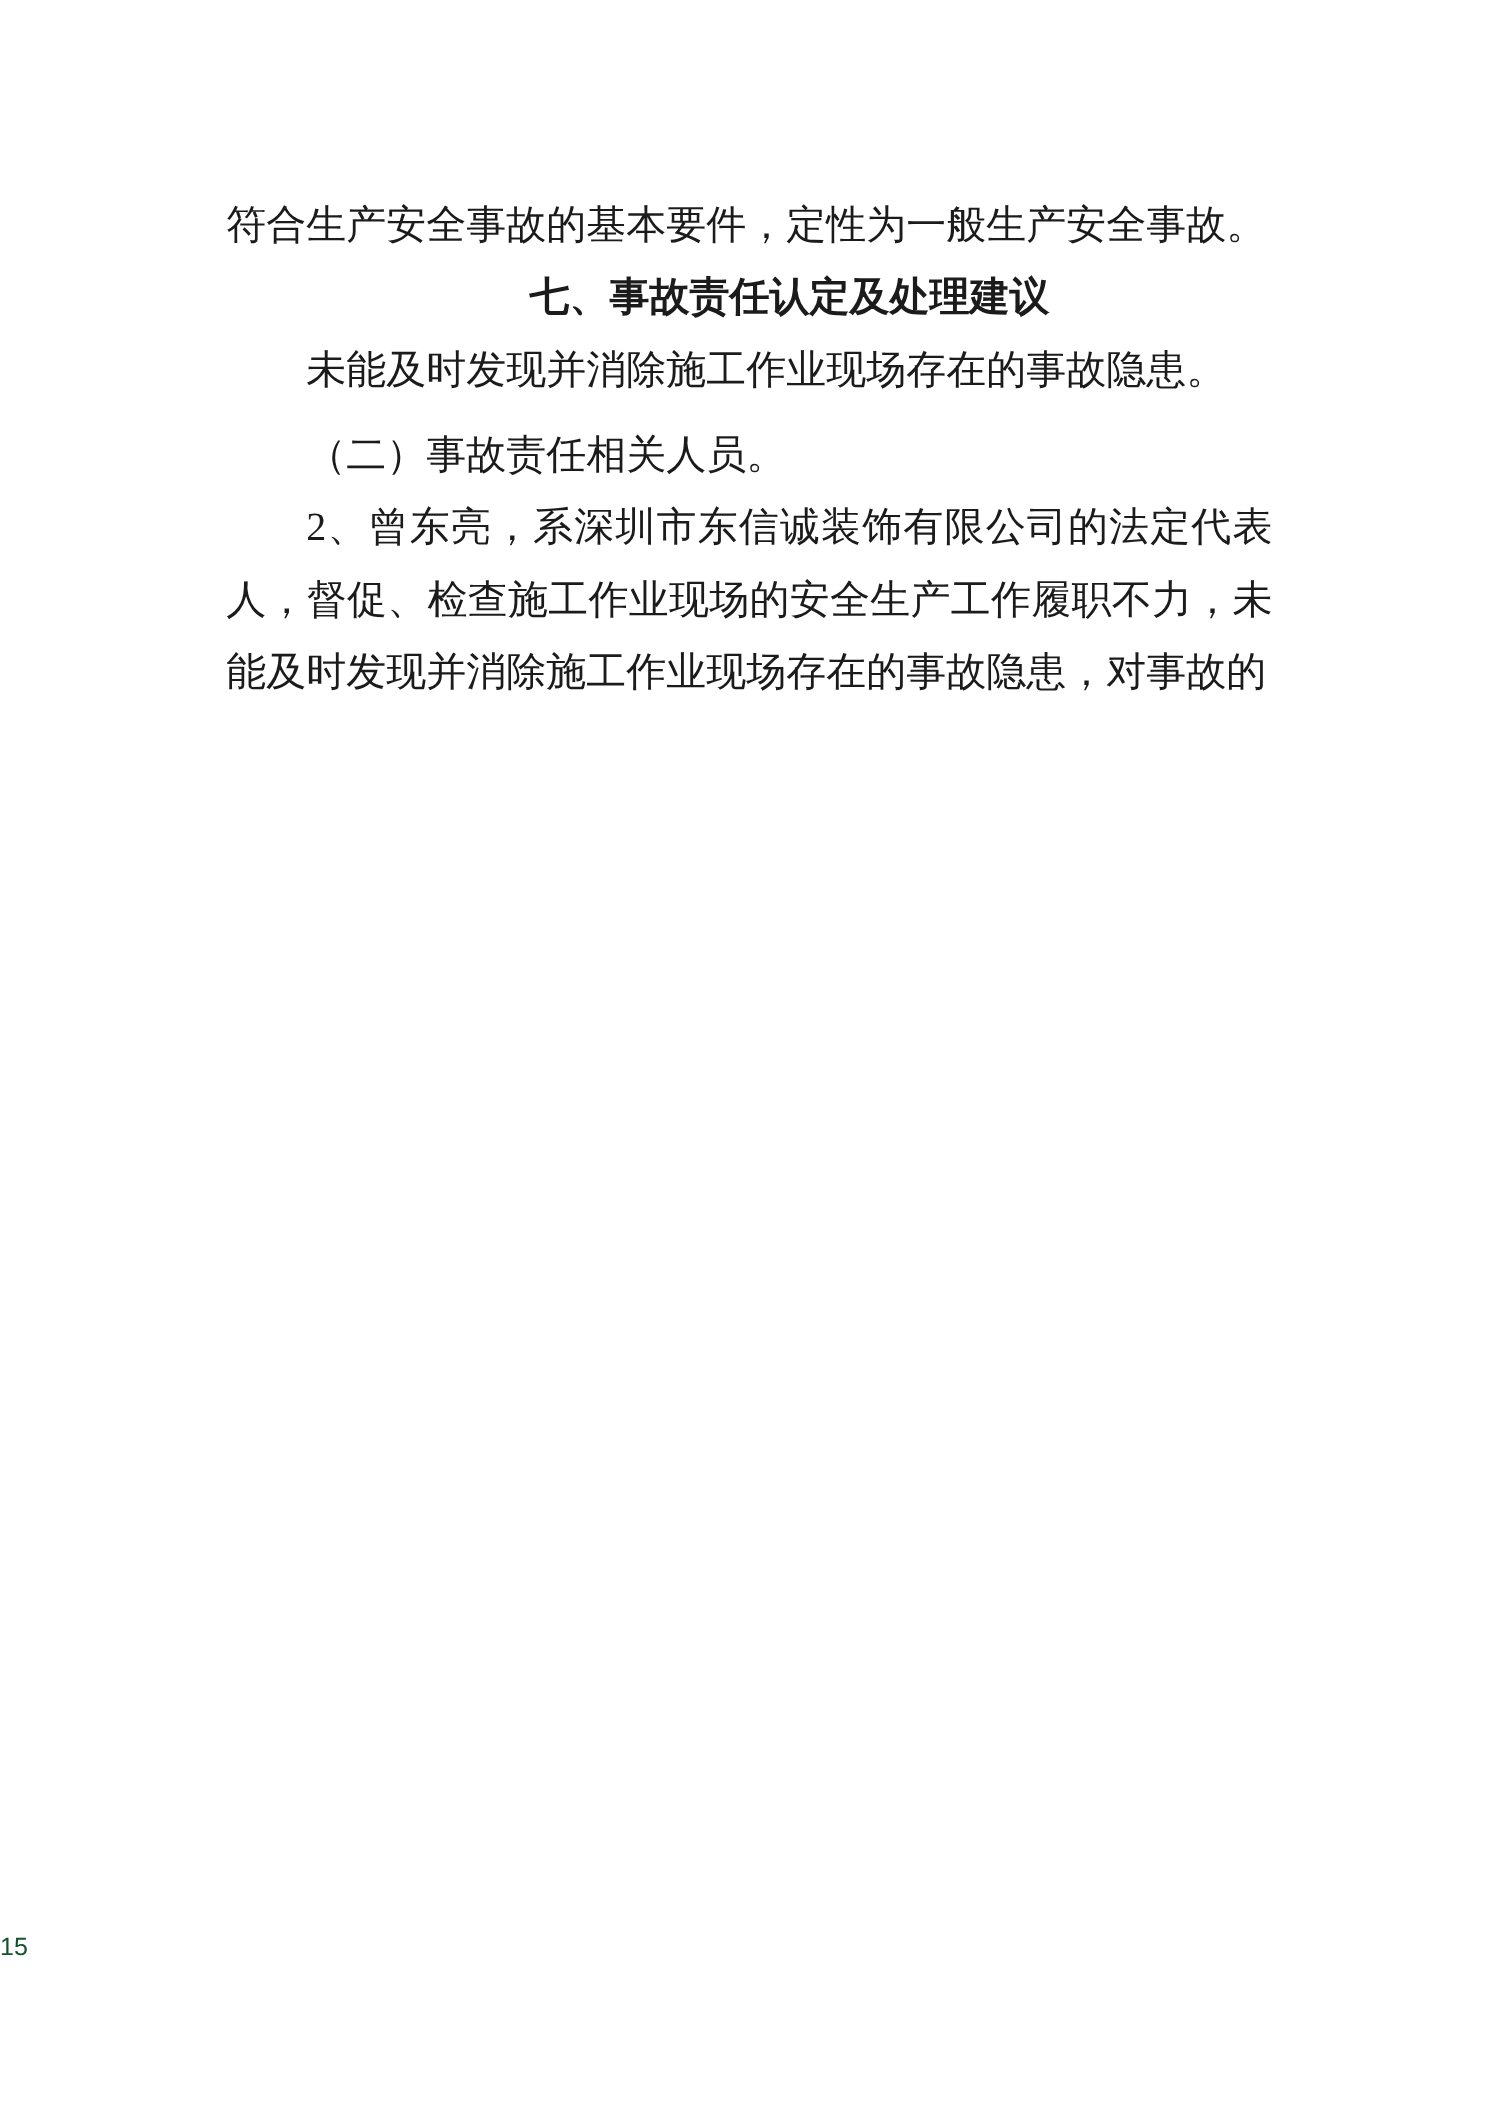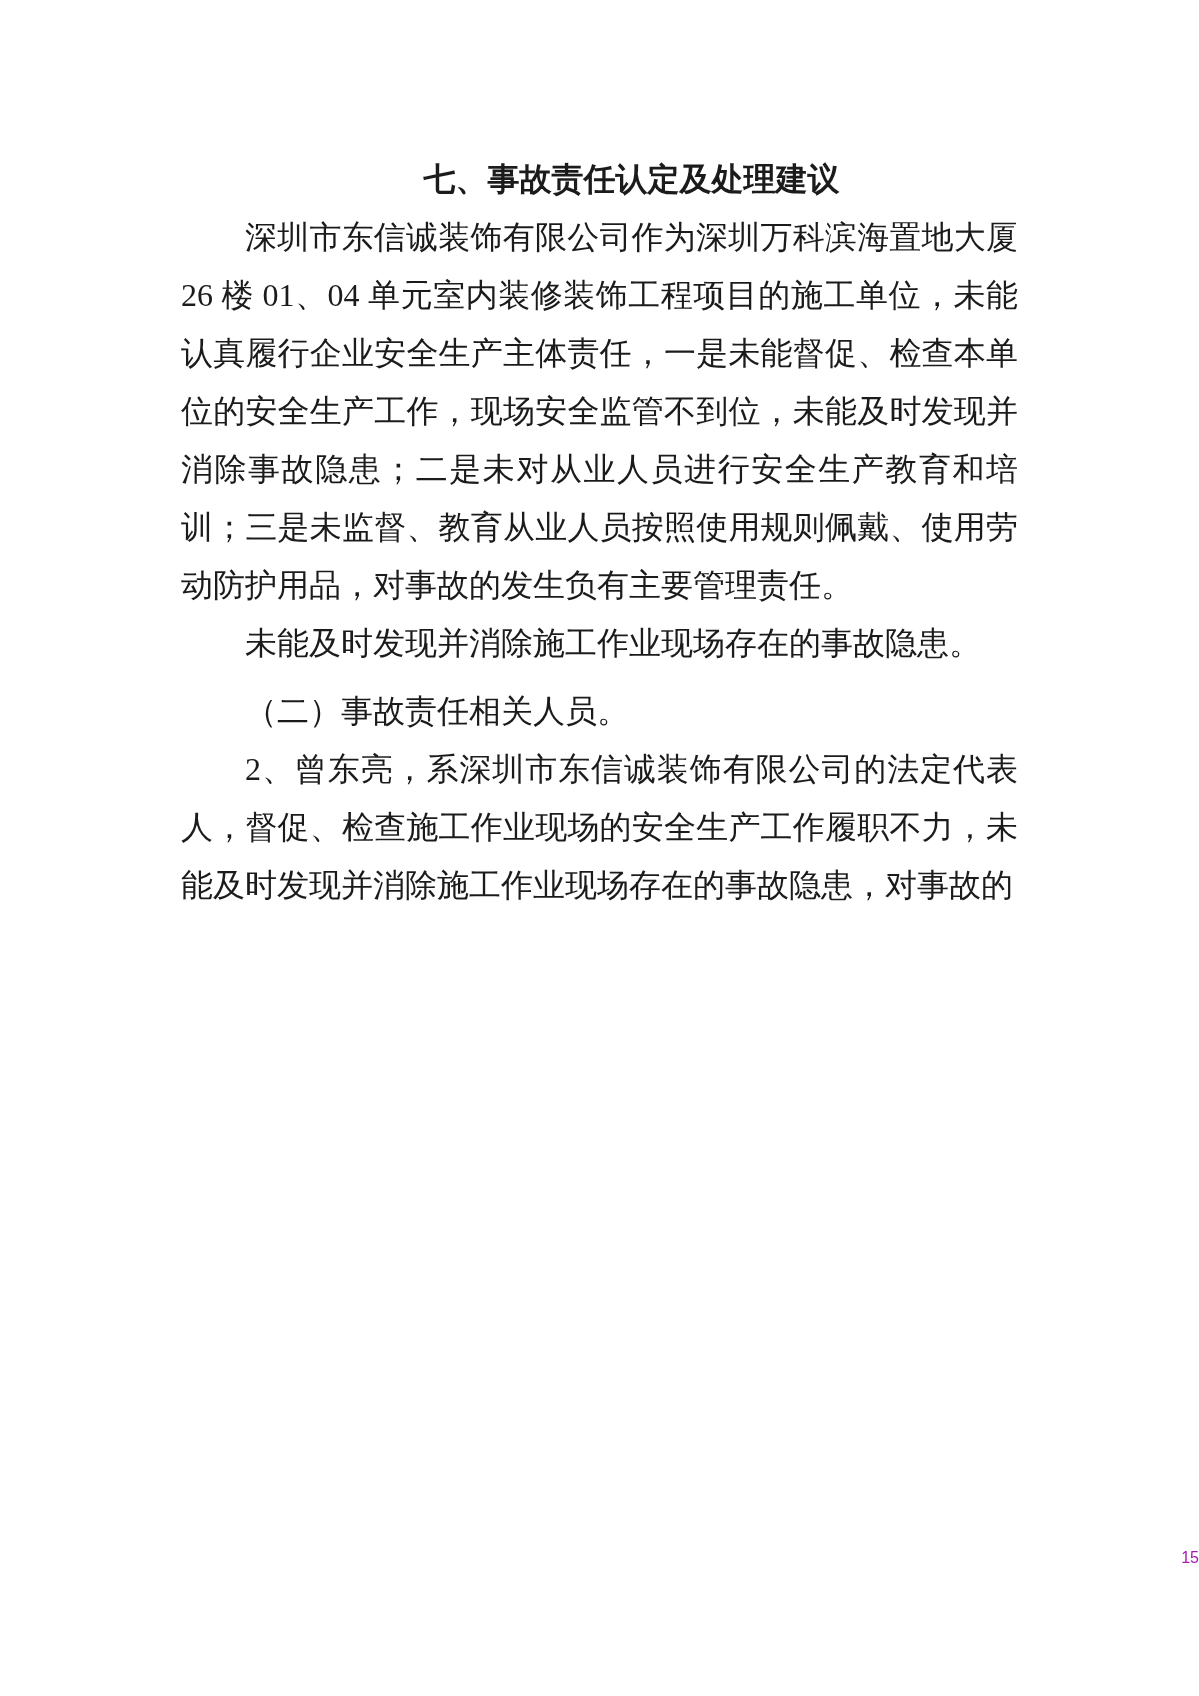--- a/index.html
+++ b/index.html
@@ -41,32 +41,32 @@
   }
   .para.space-before {
     margin-top: 10px;
     font-family: Liberation Serif, serif;
   }
   .page-number {
     position: absolute;
     left: 0;
     top: 1544px;
     width: 100%;
-    text-align: right;
-    font-size: 16px;
+    text-align: left;
+    font-size: 20px;
     line-height: 28px;
     font-family: "Liberation Sans", sans-serif;
-    color: #a21caf;
+    color: #14532d;
   }
 </style>
 </head>
 <body>
 
 <div class="page">
   <div class="doc-body" id="doc-body">
+      <p class="para">符合生产安全事故的基本要件，定性为一般生产安全事故。</p>
       <p class="para heading indent">七、事故责任认定及处理建议</p>
-      <p class="para indent">深圳市东信诚装饰有限公司作为深圳万科滨海置地大厦 26 楼 01、04 单元室内装修装饰工程项目的施工单位，未能认真履行企业安全生产主体责任，一是未能督促、检查本单位的安全生产工作，现场安全监管不到位，未能及时发现并消除事故隐患；二是未对从业人员进行安全生产教育和培训；三是未监督、教育从业人员按照使用规则佩戴、使用劳动防护用品，对事故的发生负有主要管理责任。</p>
       <p class="para indent">未能及时发现并消除施工作业现场存在的事故隐患。</p>
       <p class="para indent space-before">（二）事故责任相关人员。</p>
       <p class="para indent">2、曾东亮，系深圳市东信诚装饰有限公司的法定代表人，督促、检查施工作业现场的安全生产工作履职不力，未能及时发现并消除施工作业现场存在的事故隐患，对事故的</p>
     </div>
   <div class="page-number">15</div>
 </div>
 
 </body></html>

